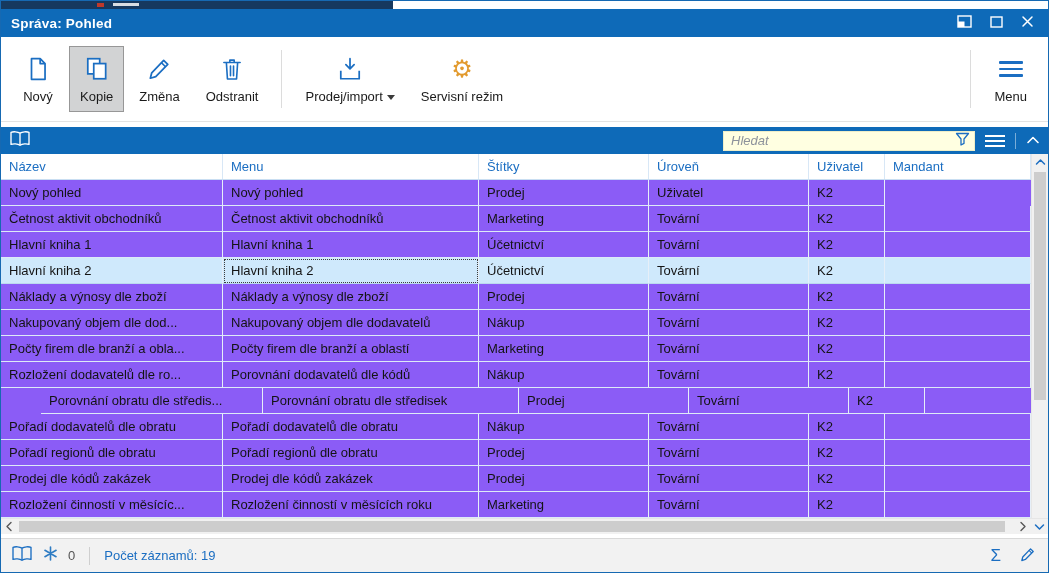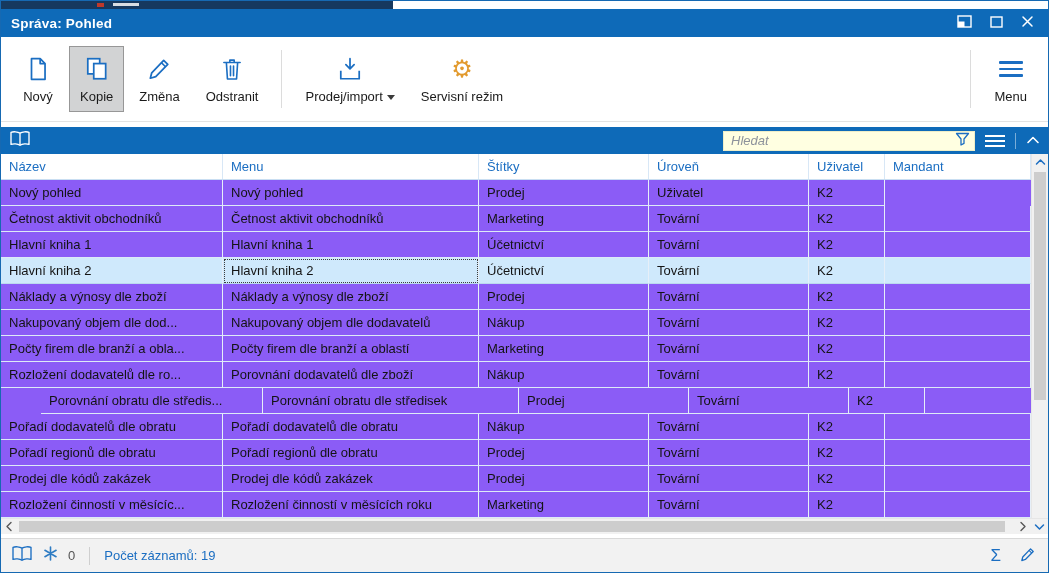--- a/index.html
+++ b/index.html
@@ -315,21 +315,21 @@
           <div class="trow">
             <div class="tcell" style="width: 222px;">Počty firem dle branží a obla...</div>
             <div class="tcell" style="width: 256px;">Počty firem dle branží a oblastí</div>
             <div class="tcell" style="width: 170px;">Marketing</div>
             <div class="tcell" style="width: 160px;">Tovární</div>
             <div class="tcell" style="width: 76px;">K2</div>
             <div class="tcell" style="width: 146px;"></div>
           </div>
           <div class="trow">
             <div class="tcell" style="width: 222px;">Rozložení dodavatelů dle ro...</div>
-            <div class="tcell" style="width: 256px;">Porovnání dodavatelů dle zboží</div>
+            <div class="tcell" style="width: 256px;">Porovnání dodavatelů dle kódů</div>
             <div class="tcell" style="width: 170px;">Nákup</div>
             <div class="tcell" style="width: 160px;">Tovární</div>
             <div class="tcell" style="width: 76px;">K2</div>
             <div class="tcell" style="width: 146px;"></div>
           </div>
           <div class="trow">
             <div class="tcell" style="width: 222px; margin-left: 40px;">Porovnání obratu dle středis...</div>
             <div class="tcell" style="width: 256px;">Porovnání obratu dle středisek</div>
             <div class="tcell" style="width: 170px;">Prodej</div>
             <div class="tcell" style="width: 160px;">Tovární</div>

